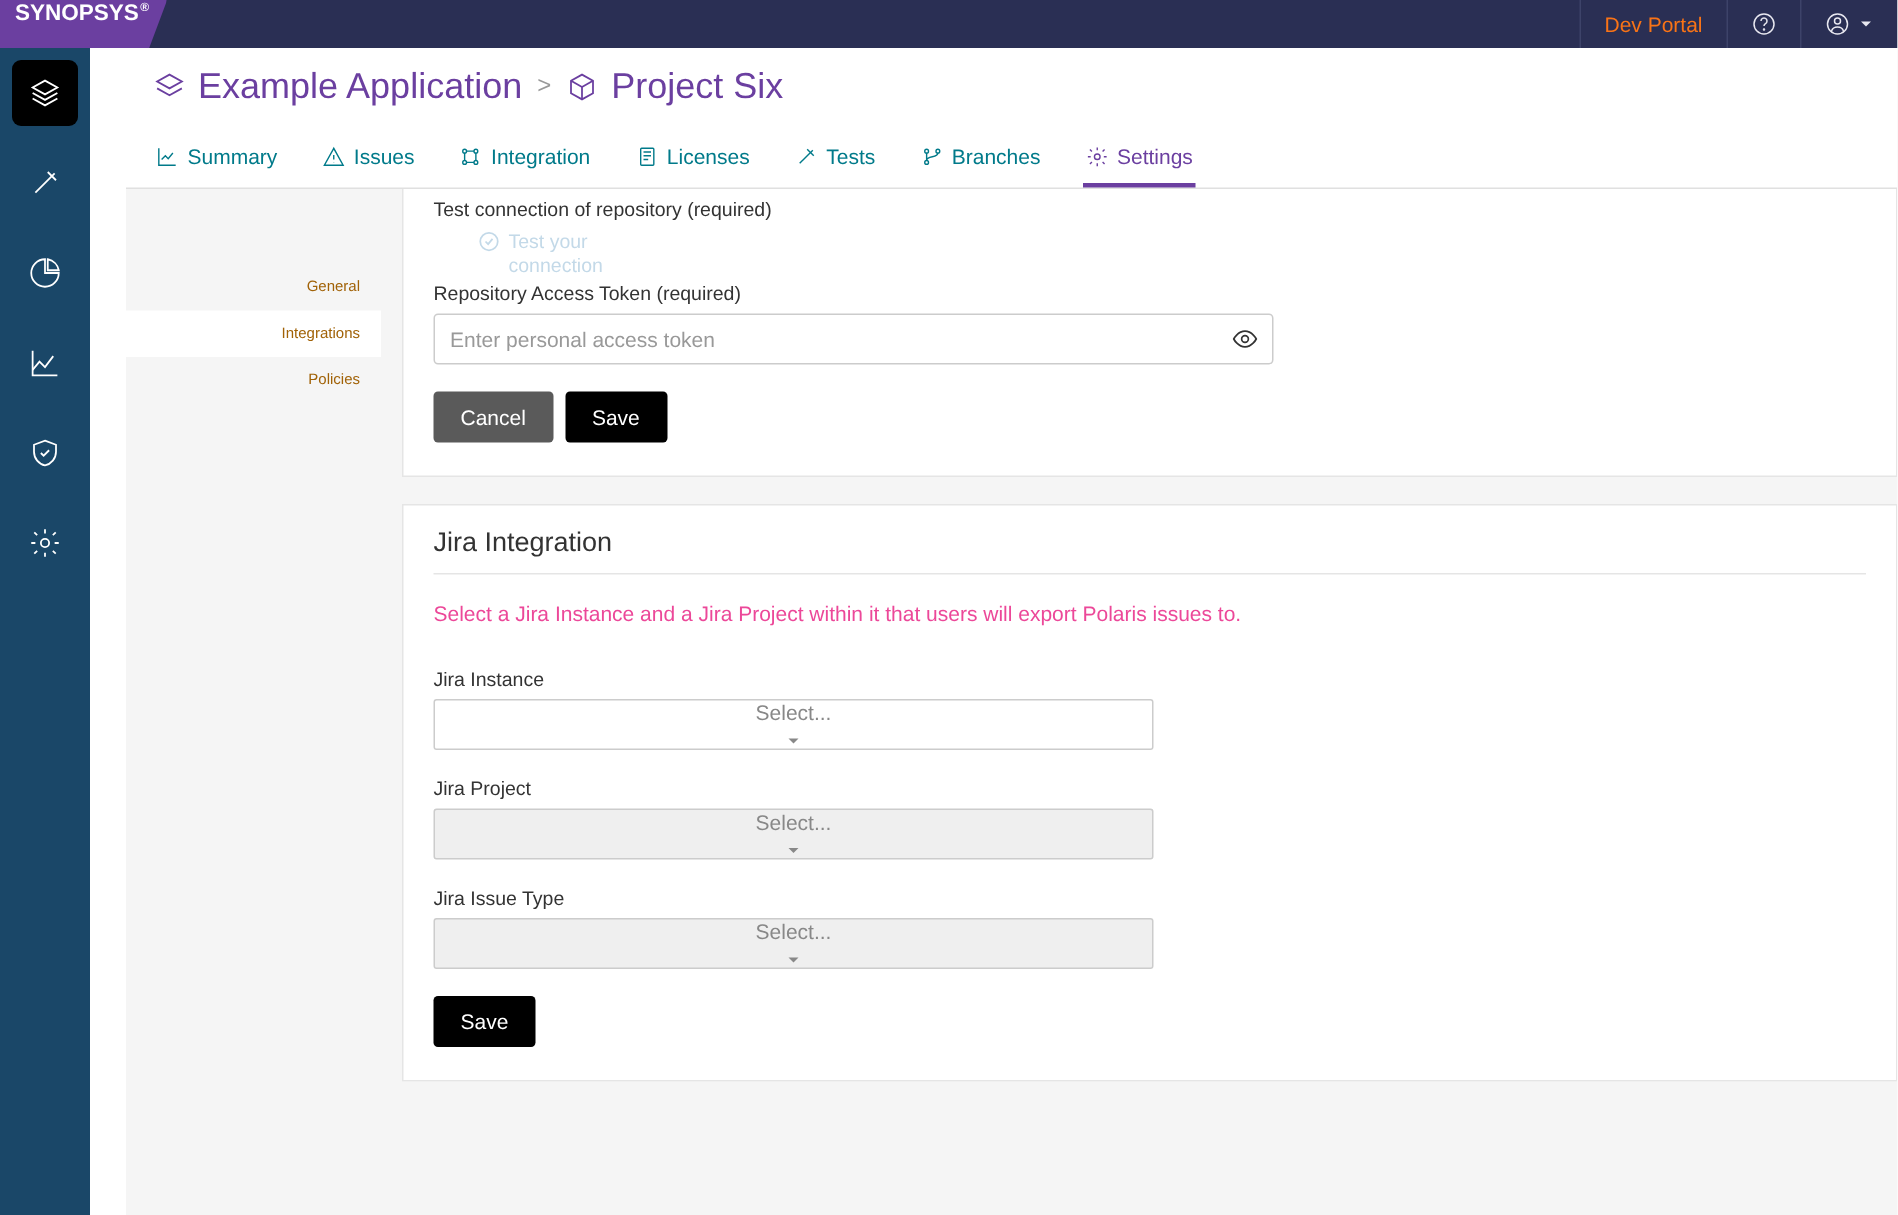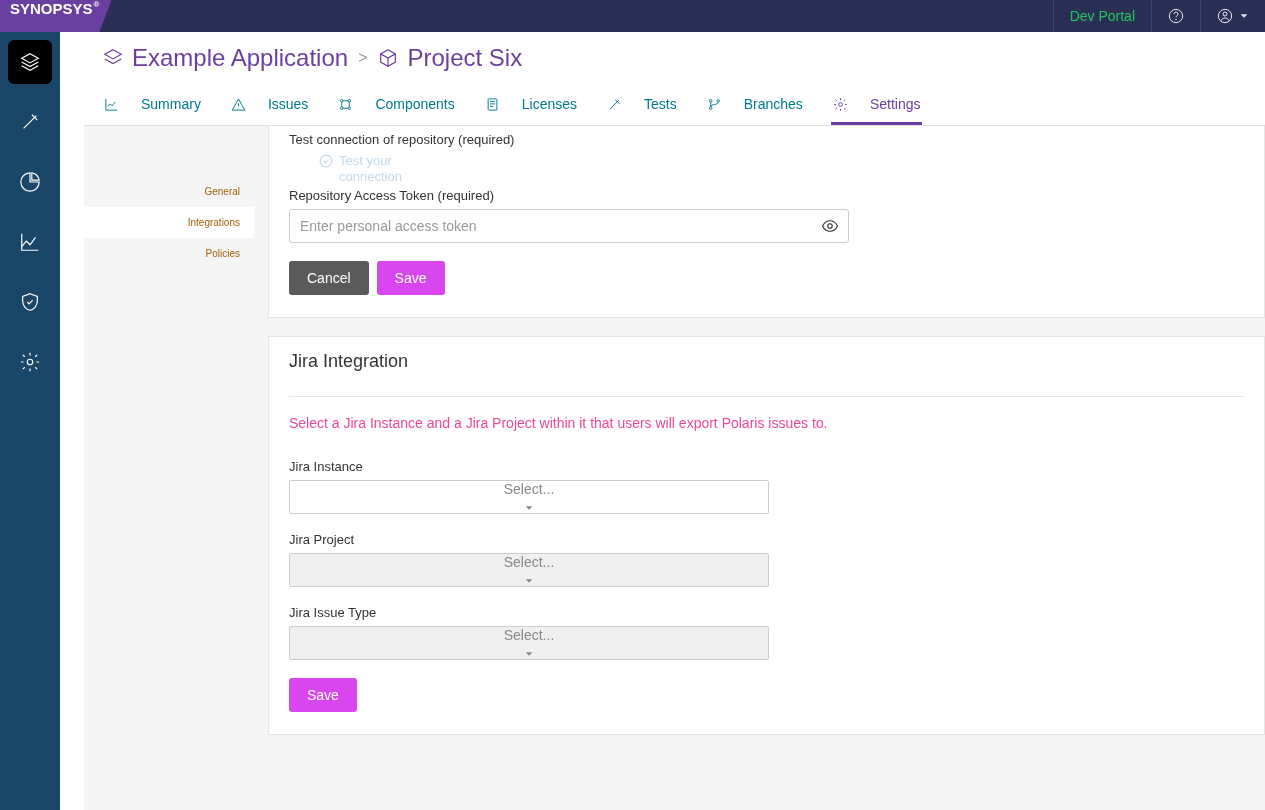--- a/index.html
+++ b/index.html
@@ -2,57 +2,57 @@
 <html><head>
 <meta charset="utf-8">
 <style>
   * { box-sizing: border-box; margin: 0; padding: 0; }
   body { font-family: "Segoe UI", Arial, sans-serif; font-size: 14px; color: #333; background: #fff; overflow: hidden; }
   .app { width: 1265px; height: 810px; display: flex; flex-direction: column; }
   .topbar { height: 32px; background: #2a2f54; display: flex; align-items: center; color: #fff; }
   .logo { background:#6b3fa0; height:32px; display:flex; align-items:flex-start; padding:0 12px 0 10px; clip-path: polygon(0 0, 100% 0, calc(100% - 12px) 100%, 0 100%); font-weight:bold; font-size:15px; }
   .topbar .spacer { flex:1; }
   .topbar .right { display:flex; align-items:center; height:100%; }
-  .topbar .right > div { height:100%; display:flex; align-items:center; padding:0 16px; border-left:1px solid #3d4369; font-size:14px; color:#22c55e; cursor:pointer;}
+  .topbar .right > div { height:100%; display:flex; align-items:center; padding:0 16px; border-left:1px solid #3d4369; font-size:14px; color:#f97316; cursor:pointer;}
   .topbar svg { width:16px; height:16px; fill:none; stroke:#e8e8f0; stroke-width:1.5;}
   .body { flex:1; display:flex; overflow:hidden;}
   .sidebar { width:60px; background:#1a4768; display:flex; flex-direction:column; align-items:center; padding-top:8px; gap:16px;}
   .sidebar .item { width:44px; height:44px; display:flex; align-items:center; justify-content:center; border-radius:6px; cursor:pointer;}
   .sidebar .item.active { background:#000; }
   .sidebar svg { width:22px; height:22px; stroke:#fff; fill:none; stroke-width:1.3; }
   .main { flex:1; display:flex; flex-direction:column; overflow:hidden; background:#fff;padding-left:24px;}
   .breadcrumb { height:52px; display:flex; align-items:center; padding:0 18px; gap:10px; border-bottom:none; }
   .breadcrumb .bc-link { color:#6b3fa0; font-size:24px; font-weight:300; display:flex; align-items:center; gap:8px; }
   .breadcrumb .sep { color:#999; font-size:16px; }
   .breadcrumb svg { width:22px; height:22px; stroke:#6b3fa0; fill:none; stroke-width:1.3;}
   .tabs { height:42px; display:flex; align-items:flex-end; padding:0 18px; gap:26px; border-bottom:1px solid #e0e0e0; }
-  .tabs .tab { display:flex; align-items:center; gap:22px; padding:10px 2px 10px 2px; font-size:14px; color:#007a8a; cursor:pointer; border-bottom:3px solid transparent;}
+  .tabs .tab { display:flex; align-items:center; gap:6px; padding:10px 2px 10px 2px; font-size:14px; color:#007a8a; cursor:pointer; border-bottom:3px solid transparent;}
   .tabs .tab.active { color:#6b3fa0; border-bottom-color:#6b3fa0; }
   .tabs .tab svg { width:15px; height:15px; stroke:currentColor; fill:none; stroke-width:1.5;}
   .content { flex:1; display:flex; overflow:hidden; background:#f5f5f5;}
   .subsidebar { width:170px; background:#f5f5f5; padding-top:50px;}
   .subsidebar .sitem { padding:10px 14px 10px 0; text-align:right; font-size:10px; color:#a16207; cursor:pointer;}
   .subsidebar .sitem.active { background:#fff; font-weight:500; }
   .panel-area { flex:1; overflow-y:scroll; padding:0 0 20px 0; }
   .panel { background:#fff; border:1px solid #e5e5e5; margin:0 0 18px 14px; padding:14px 20px 22px 20px; }
   .panel.first { margin-top:0; border-top:none; padding-top:6px;}
-  .panel h3 { font-size:18px; font-weight:400; color:#333; margin-bottom:24px; }
+  .panel h3 { font-size:18px; font-weight:400; color:#333; margin-bottom:10px; }
   .panel hr { border:none; border-top:1px solid #e5e5e5; margin-bottom:18px;}
   .field { margin-bottom:18px; max-width:560px;}
   .field label { display:block; font-size:13px; color:#333; margin-bottom:6px;}
   .input-wrap { position:relative; }
   .input-wrap input { width:100%; height:34px; border:1px solid #ccc; border-radius:3px; padding:0 34px 0 10px; font-size:14px; color:#333;}
   .input-wrap input::placeholder { color:#999; }
   .input-wrap .eye { position:absolute; right:10px; top:8px; width:18px; height:18px; stroke:#333; fill:none; stroke-width:1.5; cursor:pointer;}
   .test-link { display:inline-flex; align-items:flex-start; gap:6px; font-size:13px; color:#c3d9e8; margin-left:30px; max-width:90px; line-height:1.2; cursor:default;}
   .test-link svg { width:14px; height:14px; stroke:#c3d9e8; fill:none; stroke-width:2; flex-shrink:0; margin-top:1px;}
   .btn-row { margin-top:18px; display:flex; gap:8px;}
   .btn { height:34px; padding:0 18px; border:none; border-radius:3px; font-size:14px; cursor:pointer;}
   .btn.cancel { background:#5a5a5a; color:#fff; }
-  .btn.save { background:#d946ef; color:#fff; cursor:default;}
+  .btn.save { background:#000000; color:#fff; cursor:default;}
   .select { height:34px; border:1px solid #ccc; border-radius:2px; background:#fff; display:flex; align-items:center; padding:0 10px; justify-content:space-between; cursor:pointer; max-width:480px;flex-direction:column;}
   .select.disabled { background:#efefef; color:#888; cursor:default;}
   .select .placeholder { color:#888; font-size:14px;}
   .select svg { width:10px; height:10px; fill:#888;}
   .desc { font-size:14px; color:#ec4899; margin-bottom:28px;}
   .field.wide { max-width:480px; }
   .panel-area::-webkit-scrollbar { width:17px; }
   .panel-area::-webkit-scrollbar-track { background:#f1f1f1; }
   .panel-area::-webkit-scrollbar-thumb { background:#c1c1c1; }
   .panel-area::-webkit-scrollbar-button { height:17px; background:#f1f1f1; }
@@ -168,21 +168,21 @@
           <span>Issues</span>
         </div>
         <div class="tab">
           <svg viewBox="0 0 24 24">
               <circle cx="6" cy="6" r="2"></circle>
               <circle cx="18" cy="6" r="2"></circle>
               <circle cx="6" cy="18" r="2"></circle>
               <circle cx="18" cy="18" r="2"></circle>
               <path d="M8 6h8M6 8v8M18 8v8M8 18h8"></path>
             </svg>
-          <span>Components</span>
+          <span>Integration</span>
         </div>
         <div class="tab">
           <svg viewBox="0 0 24 24">
               <rect x="5" y="3" width="14" height="18" rx="1"></rect>
               <path d="M8 7h8M8 11h8M8 15h5"></path>
             </svg>
           <span>Licenses</span>
         </div>
         <div class="tab">
           <svg viewBox="0 0 24 24">

